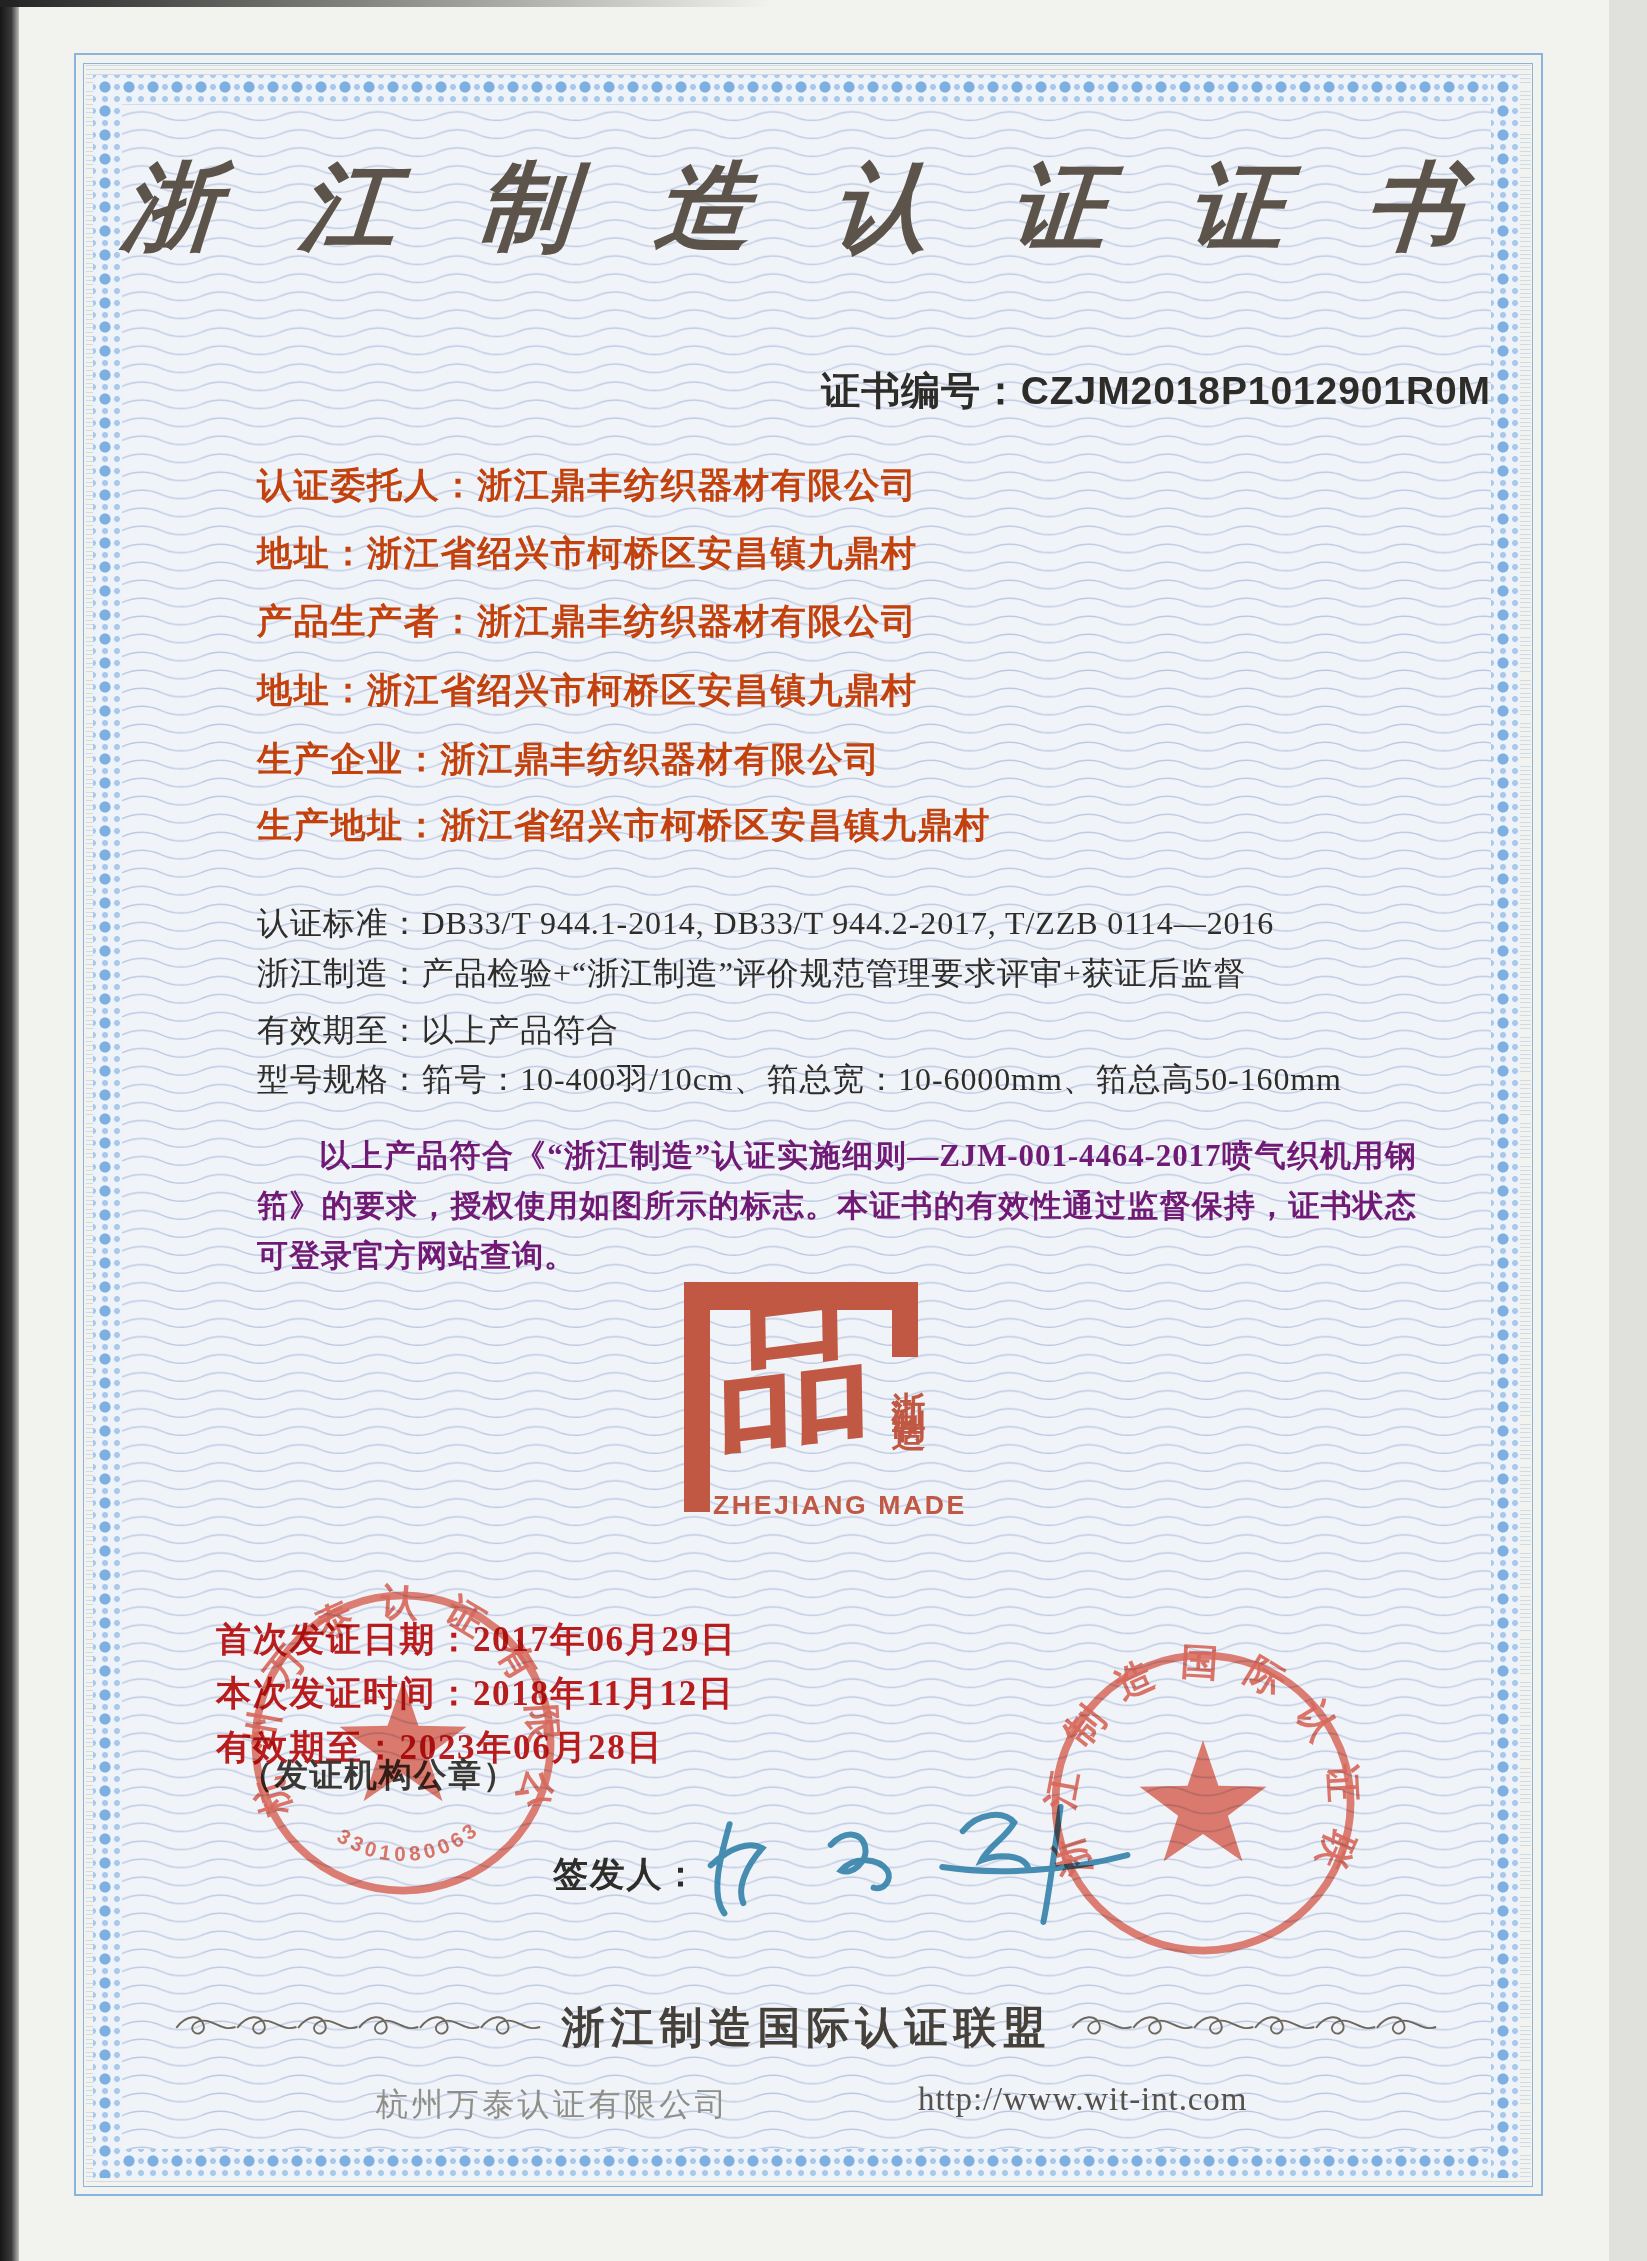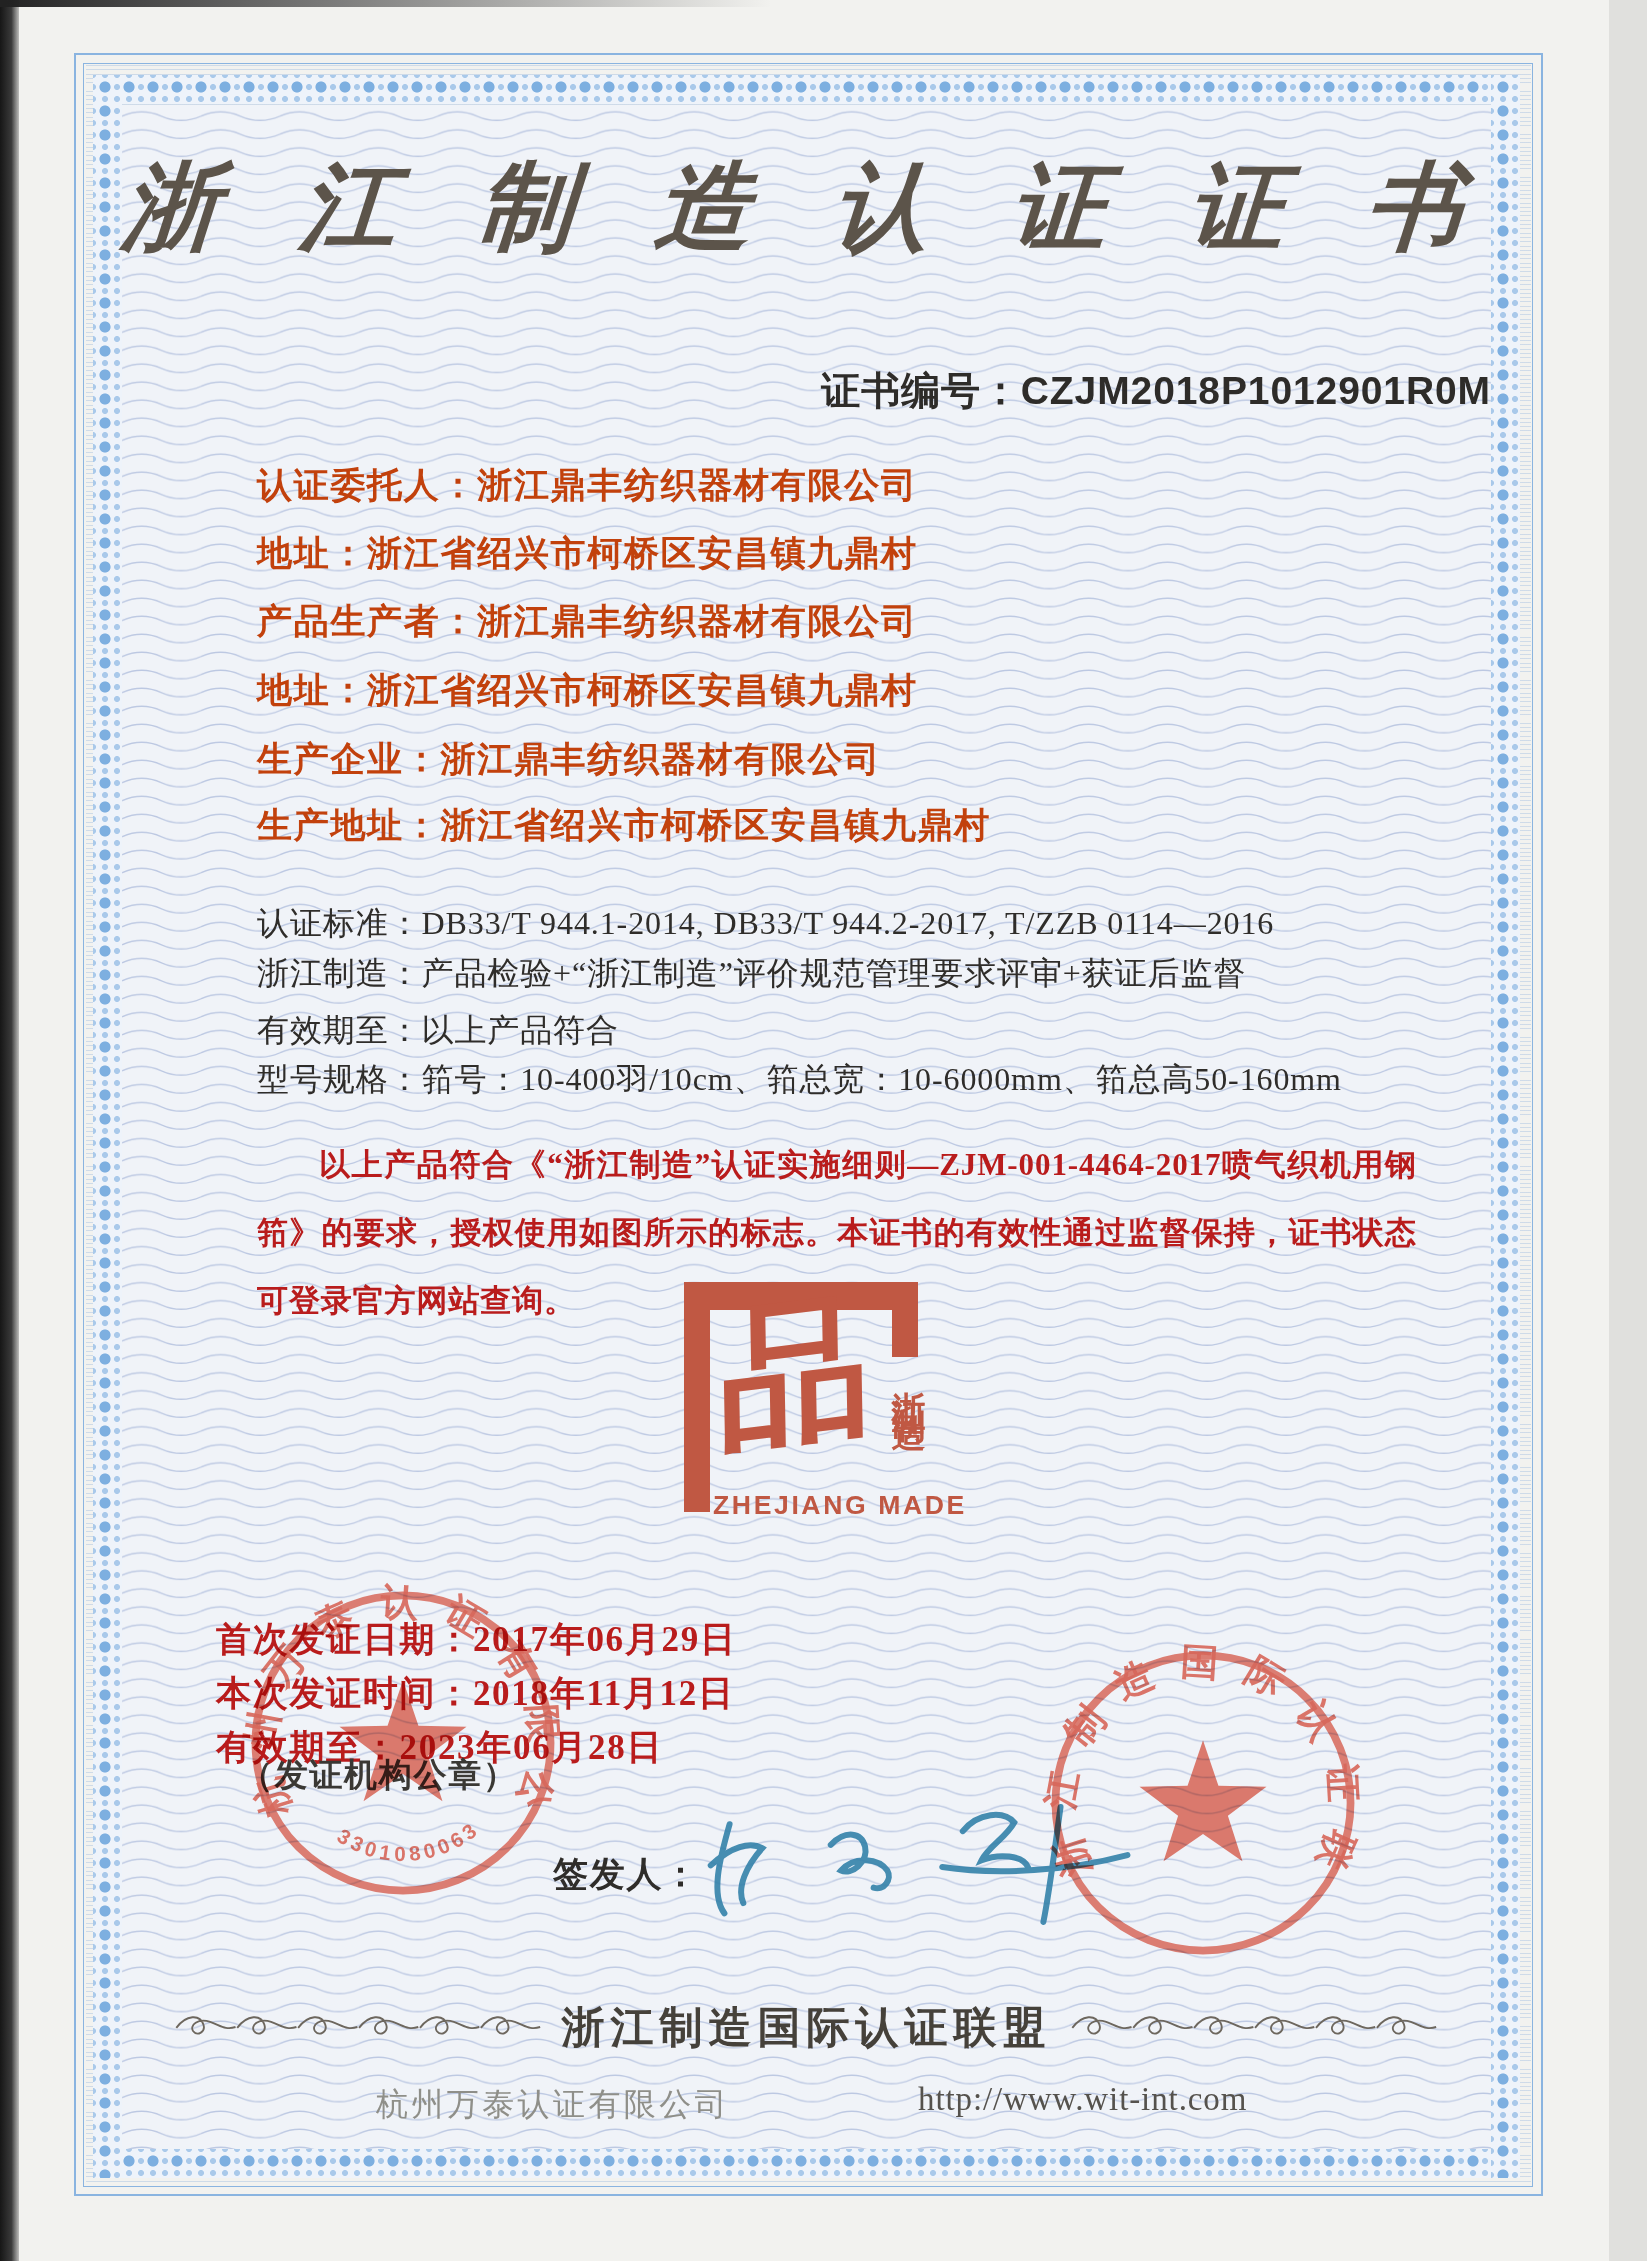--- a/index.html
+++ b/index.html
@@ -36,22 +36,22 @@
   
   .abs{position:absolute;}
   .cert-title{left:122px;top:144px;width:1369px;text-align:center;
     font-size:96px;font-weight:700;font-style:italic;letter-spacing:0.30em;
     color:#5c544a;transform:skewX(-4deg);white-space:nowrap;}
   .cert-no{left:122px;top:364px;width:1369px;text-align:right;
     font-family:"Liberation Sans",sans-serif;font-size:39px;font-weight:700;
     color:#2e2c29;letter-spacing:0.9px;white-space:nowrap;}
   .fline{left:257px;font-size:35px;font-weight:700;color:#c2410c;white-space:nowrap;letter-spacing:1.7px;}
   .sline{left:257px;font-size:32px;font-weight:400;color:#2f2d2a;white-space:nowrap;letter-spacing:0.9px;}
-  .statement{left:257px;top:1131px;width:1160px;font-size:31px;font-weight:600;color:#b91c1c;
-    line-height:68px;text-align:justify;text-indent:2em;letter-spacing:0.9px;}
+  .statement{left:257px;top:1131px;width:1160px;font-size:31px;font-weight:600;color:#701a75;
+    line-height:50px;text-align:justify;text-indent:2em;letter-spacing:0.9px;}
   .dline{left:216px;font-size:35px;font-weight:700;color:#b91c1c;white-space:nowrap;letter-spacing:1.7px;margin-top:48px;}
   .stamp-note{left:240px;top:1753px;font-size:33px;font-weight:600;color:#3a3834;letter-spacing:1.7px;}
   .issuer{left:553px;top:1851px;font-size:35px;font-weight:700;color:#2f2d2a;letter-spacing:1.7px;}
 
   
   .logo{left:684px;top:1282px;width:257px;height:259px;}
   .logo .bar{position:absolute;background:#c05843;}
   .logo .bar.top{left:0;top:0;width:233px;height:28px;}
   .logo .bar.left{left:0;top:0;width:26px;height:230px;}
   .logo .bar.rstub{left:208px;top:0;width:26px;height:75px;}

